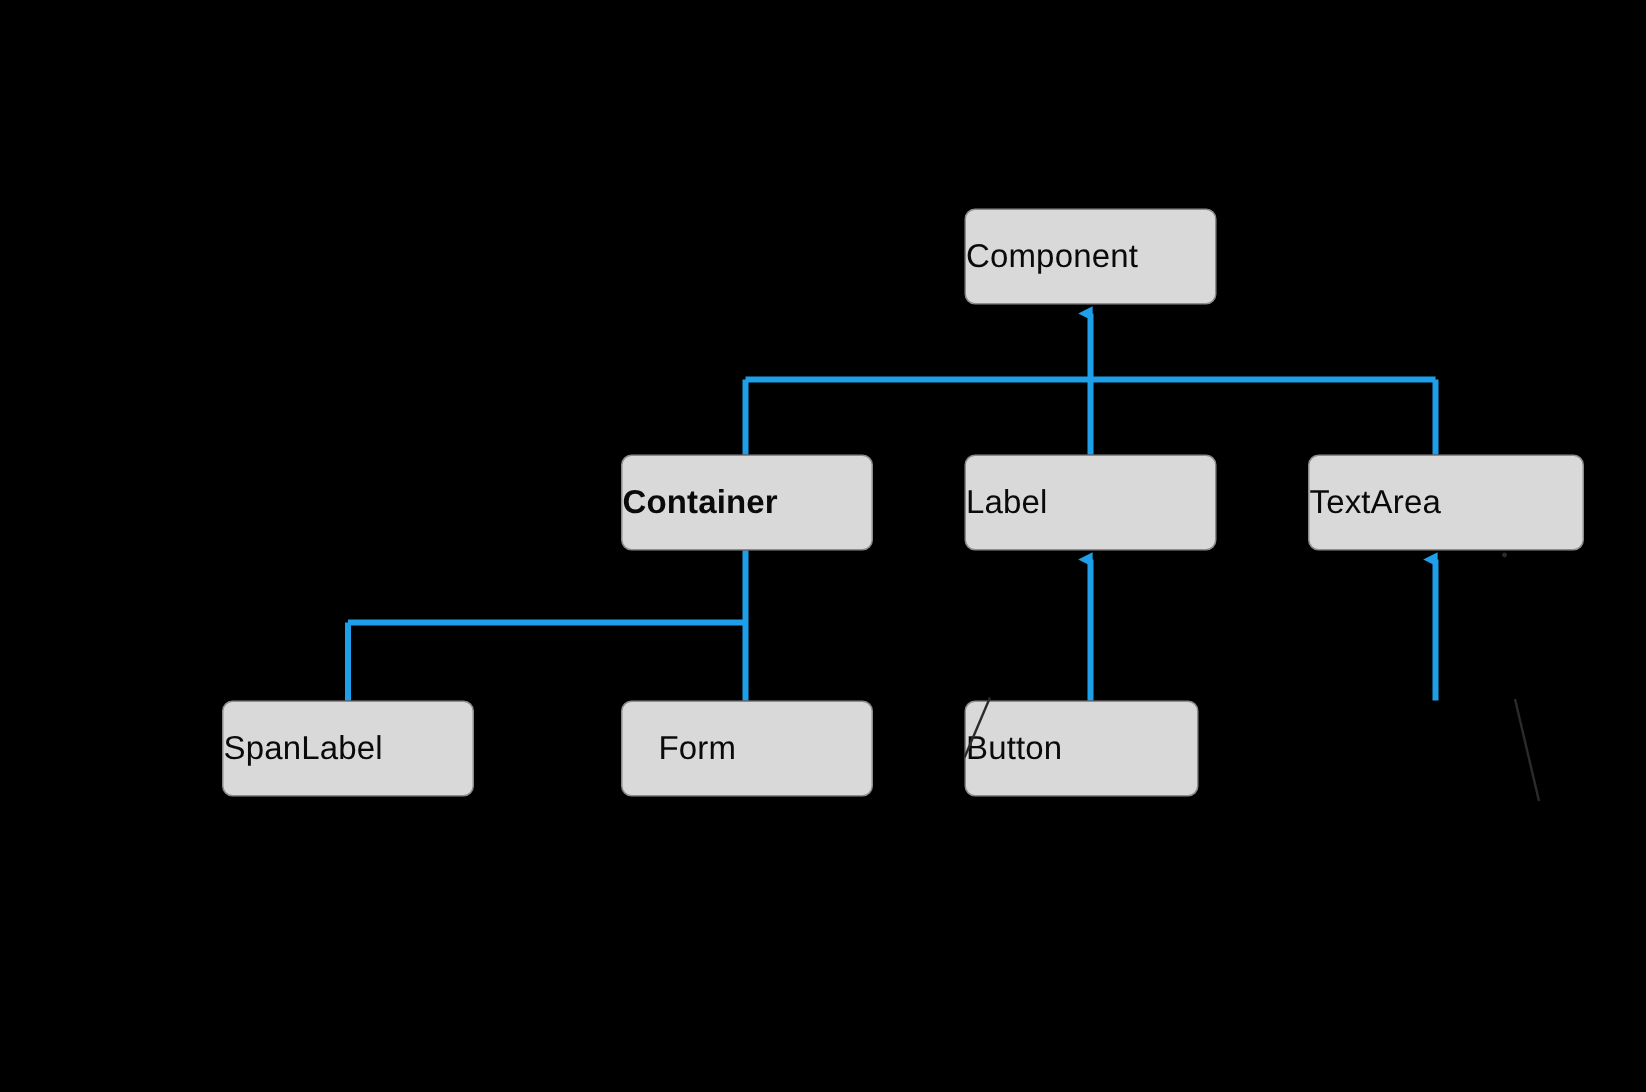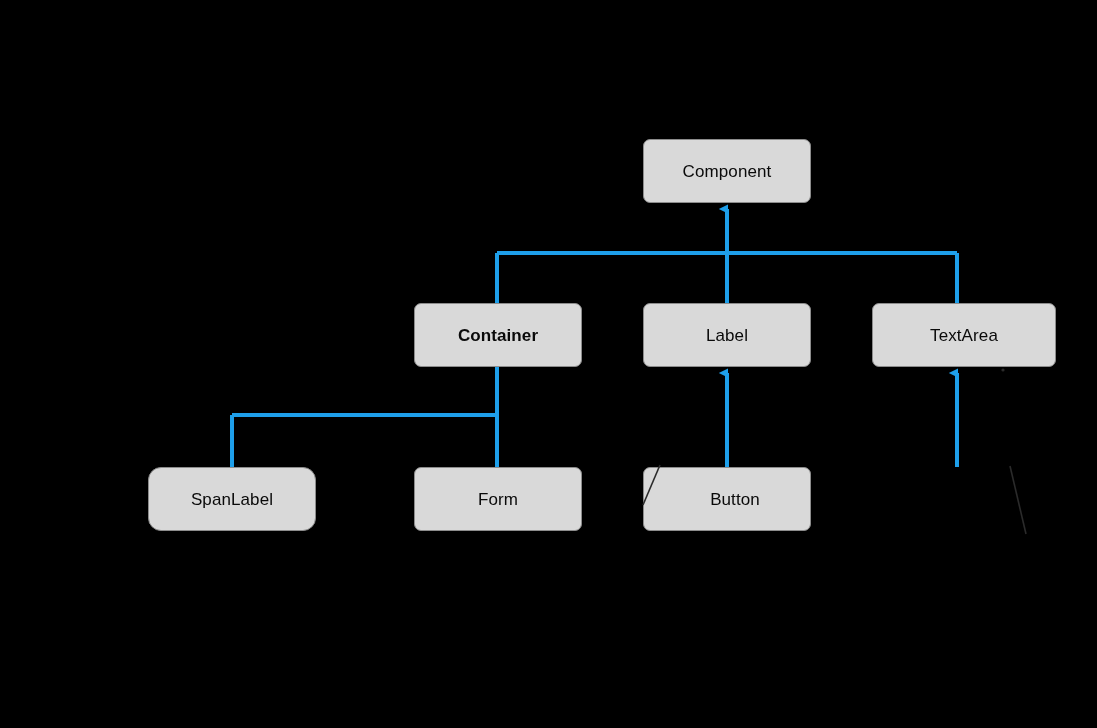--- a/index.html
+++ b/index.html
@@ -23,23 +23,23 @@
     height: 728px;
   }
   .node {
     position: absolute;
     box-sizing: border-box;
     background: #d9d9d9;
     border: 1px solid #8c8c8c;
     border-radius: 7px;
     display: flex;
     align-items: center;
-    justify-content: center;
+    justify-content: flex-start;
     color: #0a0a0a;
-    font-size: 17px;
+    font-size: 22px;
     font-family: "Liberation Sans", sans-serif;
     letter-spacing: 0.1px;
     line-height: 1;
     white-space: nowrap;
     z-index: 2;
   }
   .node-label {
     pointer-events: none;
   }
   .artifact {
@@ -87,29 +87,29 @@
   </div>
 
   <div class="node" style="left:643px; top:303px; width:168px; height:64px;">
     <span class="node-label">Label</span>
   </div>
 
   <div class="node" style="left:872px; top:303px; width:184px; height:64px;">
     <span class="node-label">TextArea</span>
   </div>
 
-  <div class="node" style="left:148px; top:467px; width:168px; height:64px;border-radius:13px;">
+  <div class="node" style="left:148px; top:467px; width:168px; height:64px;">
     <span class="node-label">SpanLabel</span>
   </div>
 
-  <div class="node" style="left:414px; top:467px; width:168px; height:64px;">
+  <div class="node" style="left:414px; top:467px; width:168px; height:64px;padding-left:24px;">
     <span class="node-label">Form</span>
   </div>
 
-  <div class="node" style="left:643px; top:467px; width:168px; height:64px;padding-left:16px;">
+  <div class="node" style="left:643px; top:467px; width:156px; height:64px;">
     <span class="node-label">Button</span>
   </div>
 
 
   <svg class="artifact" style="left:0; top:0; width:1097px; height:728px;" viewBox="0 0 1097 728" xmlns="http://www.w3.org/2000/svg">
     <line x1="660" y1="465" x2="643" y2="505" stroke="#2b2b2b" stroke-width="1.6"></line>
     <line x1="1010" y1="466" x2="1026" y2="534" stroke="#2b2b2b" stroke-width="1.6"></line>
     <circle cx="1003" cy="370" r="1.6" fill="#2b2b2b"></circle>
   </svg>
 

